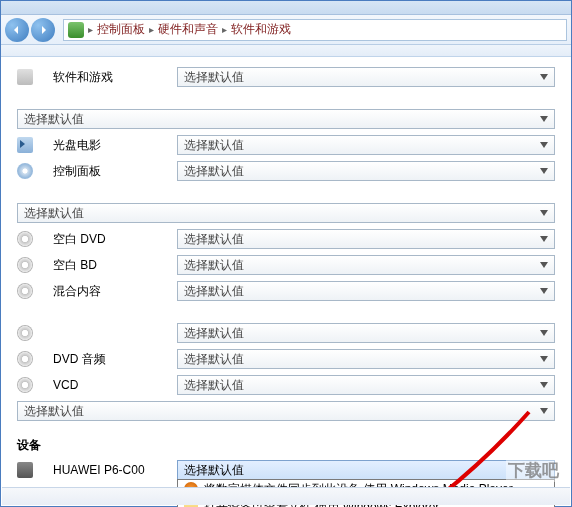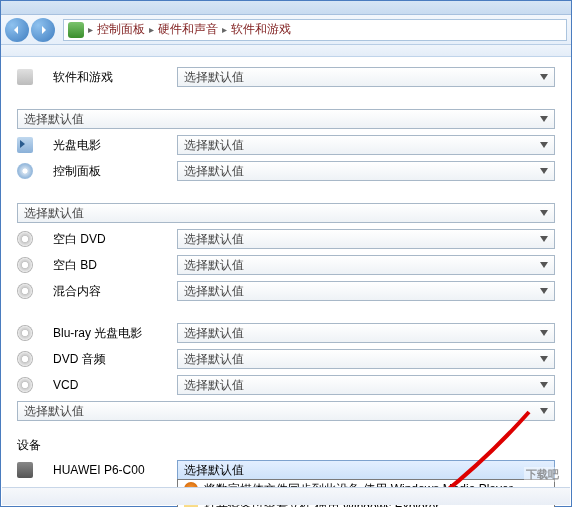--- a/index.html
+++ b/index.html
@@ -99,21 +99,21 @@
     padding: 0 2px 0 6px;
     color: #444;
     cursor: pointer;
   }
   .dropdown .dd-arrow {
     width: 16px; height: 16px;
     display: flex; align-items: center; justify-content: center;
   }
   .dropdown .dd-arrow svg { width: 8px; height: 6px; fill: #555; }
   .gap { height: 16px; }
-  .section-plain { color: #000; margin-top: 14px; margin-bottom: 6px; }
+  .section-plain { color: #000; margin-top: 14px; margin-bottom: 6px; font-weight: bold; }
 
   .device-row { display: flex; align-items: flex-start; }
   .device-row .row-label { padding-top: 2px; text-align: center; }
   .device-dd-wrap { flex: 1; position: relative; }
   .device-dropdown {
     height: 20px;
     border: 1px solid #7da2ce;
     background: linear-gradient(#e3efff, #cde2fa);
     display: flex;
     align-items: center;
@@ -141,21 +141,21 @@
     left: 1px; right: 1px; bottom: 1px;
     height: 18px;
     background: linear-gradient(#f6f8fb, #e9eef6);
     border-top: 1px solid #c8d6e8;
   }
 
   .watermark {
     position: absolute;
     right: 10px; bottom: 24px;
     color: #888;
-    font-size: 11px;
+    font-size: 17px;
     font-weight: bold;
     opacity: 0.85;
     background: rgba(255,255,255,0.5);
     padding: 0 2px;
   }
 
   
   .arrow-anno {
     position: absolute;
     right: 32px;
@@ -318,21 +318,20 @@
             </svg>
           </span>
         </div>
     </div>
 
     <div class="gap"></div>
 
     <div class="row">
       <div class="row-label">
           <span class="ico i-disc"></span>
-          <span class="txt">Blu-ray 光盘电影</span>
         </div>
       <div class="dropdown">
           <span>选择默认值</span>
           <span class="dd-arrow">
             <svg viewBox="0 0 8 6">
               <path d="M0 0 L8 0 L4 6 Z"></path>
             </svg>
           </span>
         </div>
     </div>

